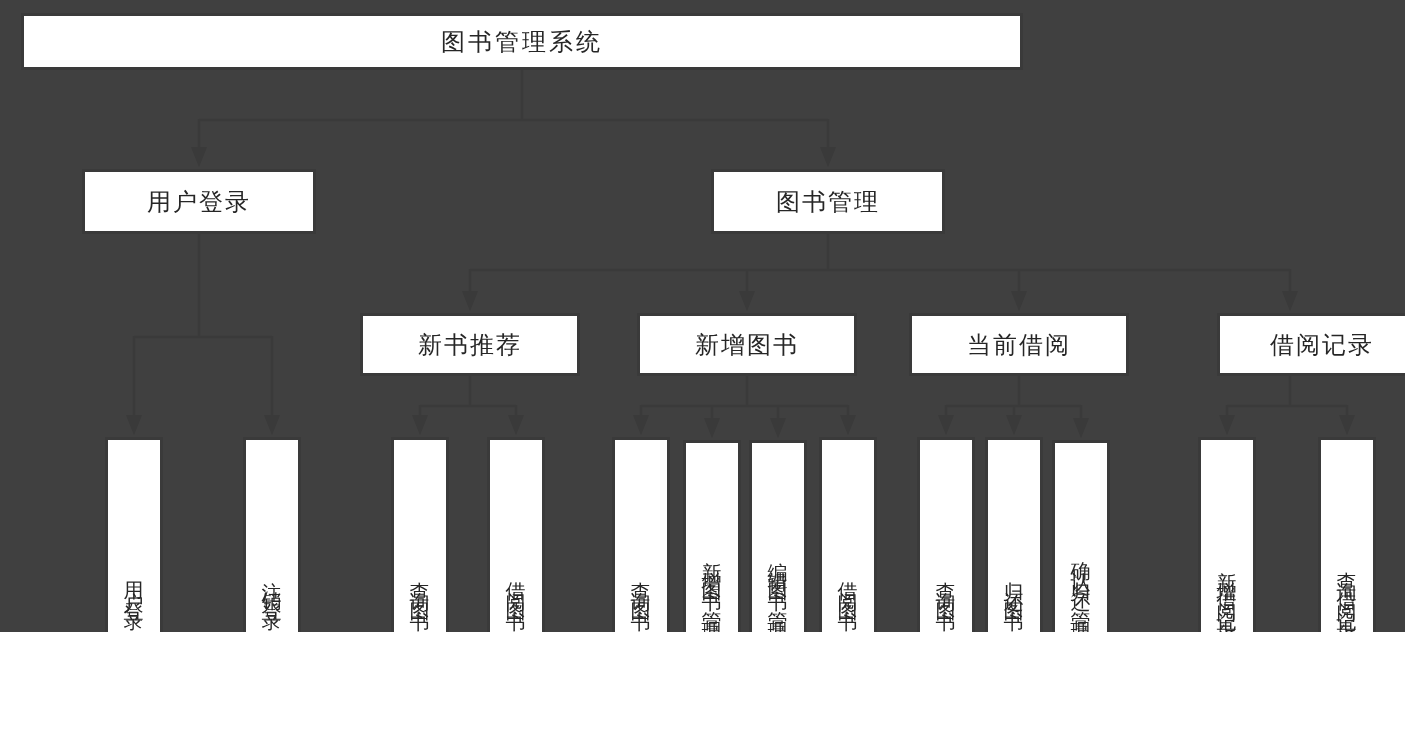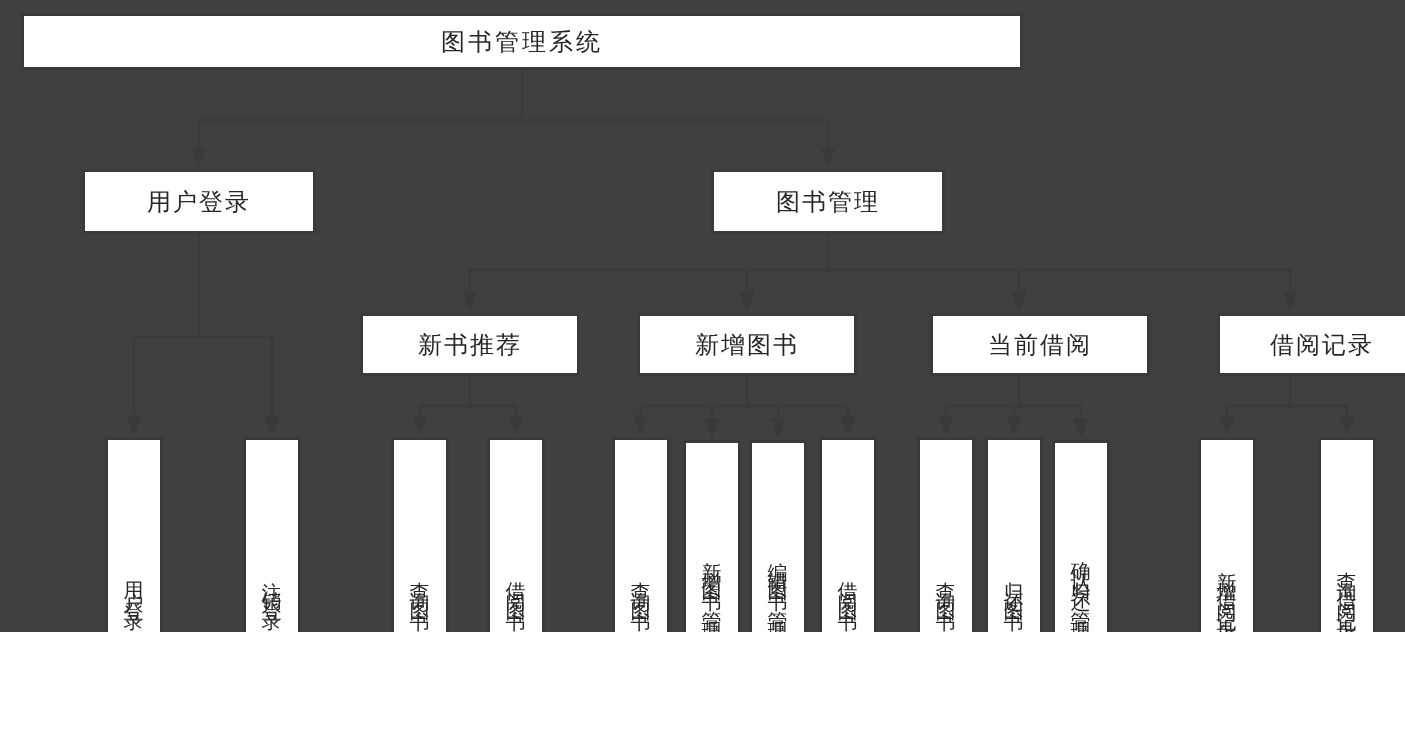--- a/index.html
+++ b/index.html
@@ -103,21 +103,21 @@
              M1347 435 L1339 415 L1355 415 Z"></path>
   </svg>
 
   <div class="node title-node" style="left:21px; top:13px; width:1002px; height:57px;">图书管理系统</div>
 
   <div class="node h-node" style="left:82px; top:169px; width:234px; height:65px;">用户登录</div>
   <div class="node h-node" style="left:711px; top:169px; width:234px; height:65px;">图书管理</div>
 
   <div class="node h-node" style="left:360px; top:313px; width:220px; height:63px;">新书推荐</div>
   <div class="node h-node" style="left:637px; top:313px; width:220px; height:63px;">新增图书</div>
-  <div class="node h-node" style="left:930px; top:313px; width:220px; height:63px;">当前借阅</div>
+  <div class="node h-node" style="left:909px; top:313px; width:220px; height:63px;">当前借阅</div>
   <div class="node h-node" style="left:1217px; top:313px; width:210px; height:63px;text-align:center;">借阅记录</div>
 
   <div class="node v-node" style="left:105px; top:437px; width:58px; height:298px;">用户登录</div>
   <div class="node v-node" style="left:243px; top:437px; width:58px; height:298px;">注销登录</div>
 
   <div class="node v-node" style="left:391px; top:437px; width:58px; height:298px;">查询图书</div>
   <div class="node v-node" style="left:487px; top:437px; width:58px; height:298px;">借阅图书</div>
 
   <div class="node v-node" style="left:612px; top:437px; width:58px; height:298px;">查询图书</div>
   <div class="node v-node" style="left:683px; top:440px; width:58px; height:302px;">新增图书（管理员）</div>

